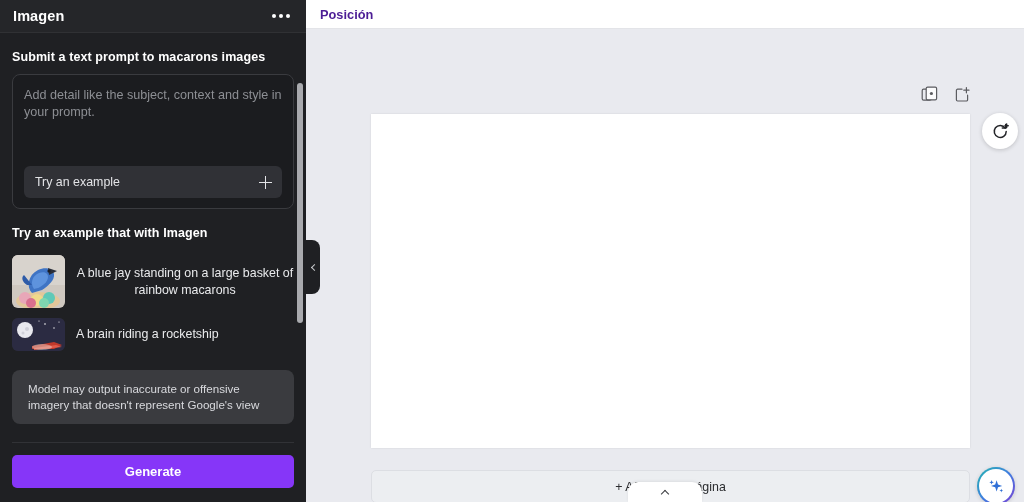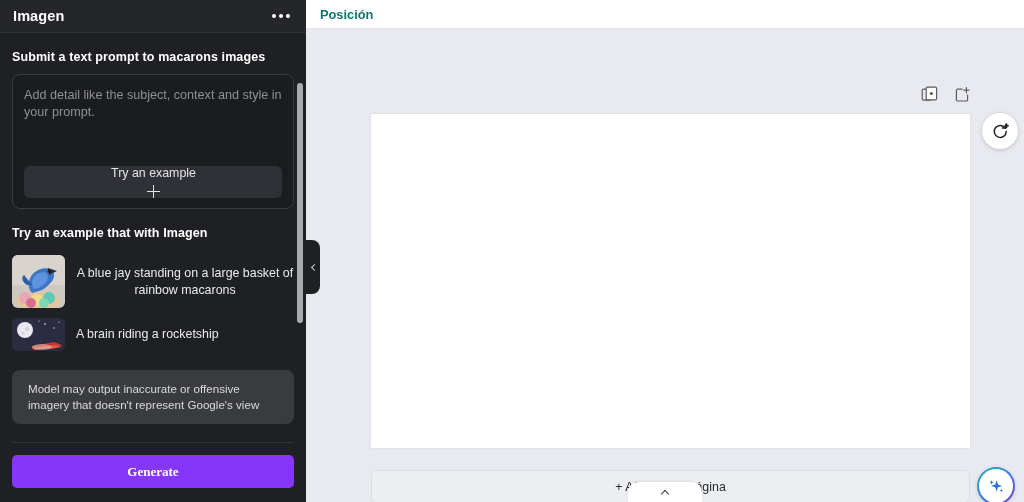--- a/index.html
+++ b/index.html
@@ -97,21 +97,20 @@
   }
   .example-chip {
     background: #303136;
     border-radius: 6px;
     height: 32px;
     display: flex;
     align-items: center;
     justify-content: space-between;
     padding: 0 10px 0 11px;
     cursor: pointer;
-    flex-direction: column;
   }
   .example-chip span.lbl {
     color: #e3e4e7;
     font-size: 12.4px;
   }
   .plus-ico {
     position: relative;
     width: 13px; height: 13px;
   }
   .plus-ico:before, .plus-ico:after {
@@ -165,21 +164,21 @@
   }
   .generate-btn {
     width: 100%;
     height: 33px;
     background: #8636f8;
     border: none;
     border-radius: 5px;
     color: #ffffff;
     font-size: 13px;
     font-weight: bold;
-    font-family: Liberation Serif, serif;
+    font-family: Liberation Sans, sans-serif;
     cursor: pointer;
   }
 
   
   .sb-track {
     position: absolute;
     right: 3px; top: 50px;
     width: 6px; height: 240px;
     border-radius: 3px;
     background: transparent;
@@ -228,21 +227,21 @@
   .topbar {
     height: 29px;
     flex: 0 0 29px;
     background: #ffffff;
     border-bottom: 1px solid #e3e4e8;
     display: flex;
     align-items: center;
     padding-left: 14px;
   }
   .topbar-label {
-    color: #0f766e;
+    color: #4c1d95;
     font-size: 12.8px;
     font-weight: bold;
   }
 
   .canvas-wrap {
     position: relative;
     flex: 1 1 auto;
   }
 
   .page-tools {

